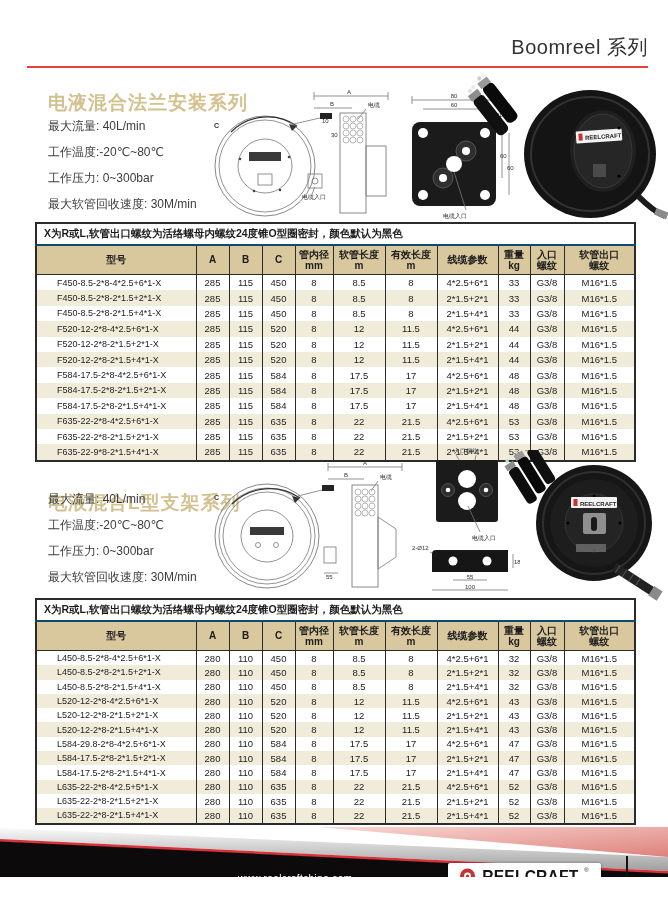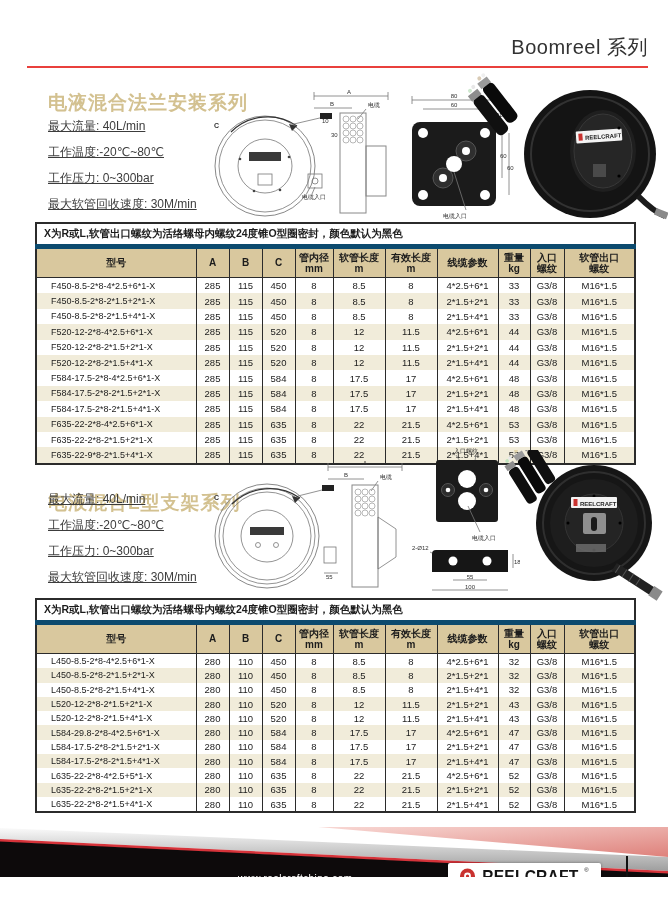--- a/index.html
+++ b/index.html
@@ -6,36 +6,36 @@
   body{font-family:"Liberation Sans","DejaVu Sans",sans-serif;background:#ffffff;}
   #page{position:relative;width:668px;height:877px;background:#fff;overflow:hidden;}
 
   
   .page-title{position:absolute;top:34px;right:20px;font-size:20px;color:#323232;font-weight:500;letter-spacing:.5px;}
   .title-rule{position:absolute;left:27px;right:20px;top:66px;height:2px;background:#e9403c;}
 
   
   .sec-title{position:absolute;left:48px;font-size:19px;font-weight:bold;color:#d3c190;letter-spacing:1px;}
   .specs{position:absolute;left:48px;font-size:12px;color:#3c3c3c;}
-  .specs div{height:26px;line-height:26px;text-decoration:underline;}
+  .specs div{height:26px;line-height:26px;}
 
   
   .dtable{position:absolute;left:35px;width:600px;border-collapse:collapse;table-layout:fixed;
           border:2px solid #2b2b2b;background:#fff;}
   .dtable td,.dtable th{border-left:1px solid #2b2b2b;padding:0;color:#1c1c1c;}
   .dtable td:first-child,.dtable th:first-child{border-left:none;}
   .dtable .note-cell{font-size:10.5px;font-weight:bold;text-align:left;padding:3px 7px;
-          border-bottom:5px solid #0c4a6e;background:#fff;}
+          border-bottom:2px solid #0c4a6e;background:#fff;}
   .dtable th{background:#d9c89e;font-size:10px;font-weight:bold;text-align:center;
           white-space:pre-line;line-height:1.15;height:28px;border-bottom:1px solid #2b2b2b;vertical-align:middle;}
   .dtable td{font-size:9.5px;text-align:center;vertical-align:middle;}
   .t1 tbody td{height:15.4px;}
   .t2 tbody td{height:14.3px;}
   .dtable tbody tr:nth-child(even){background:#f1ecda;}
-  .dtable td.model-cell{text-align:left;padding-left:14px;font-size:9px;}
+  .dtable td.model-cell{text-align:left;padding-left:20px;font-size:9px;}
 
   
   .drawing{position:absolute;}
   .dim{font-size:6px;fill:#333;}
   .dim7{font-size:7px;fill:#333;}
   .thin{stroke:#888;fill:none;stroke-width:1;}
   .thin2{stroke:#777;fill:none;stroke-width:.8;}
 
   
   #footer-art{position:absolute;left:0;top:827px;}
@@ -559,20 +559,33 @@
           <td>450</td>
           <td>8</td>
           <td>8.5</td>
           <td>8</td>
           <td>2*1.5+4*1</td>
           <td>32</td>
           <td>G3/8</td>
           <td>M16*1.5</td>
         </tr>
         <tr>
+          <td class="model-cell">L520-12-2*8-4*2.5+6*1-X</td>
+          <td>280</td>
+          <td>110</td>
+          <td>520</td>
+          <td>8</td>
+          <td>12</td>
+          <td>11.5</td>
+          <td>4*2.5+6*1</td>
+          <td>43</td>
+          <td>G3/8</td>
+          <td>M16*1.5</td>
+        </tr>
+        <tr>
           <td class="model-cell">L520-12-2*8-2*1.5+2*1-X</td>
           <td>280</td>
           <td>110</td>
           <td>520</td>
           <td>8</td>
           <td>12</td>
           <td>11.5</td>
           <td>2*1.5+2*1</td>
           <td>43</td>
           <td>G3/8</td>

